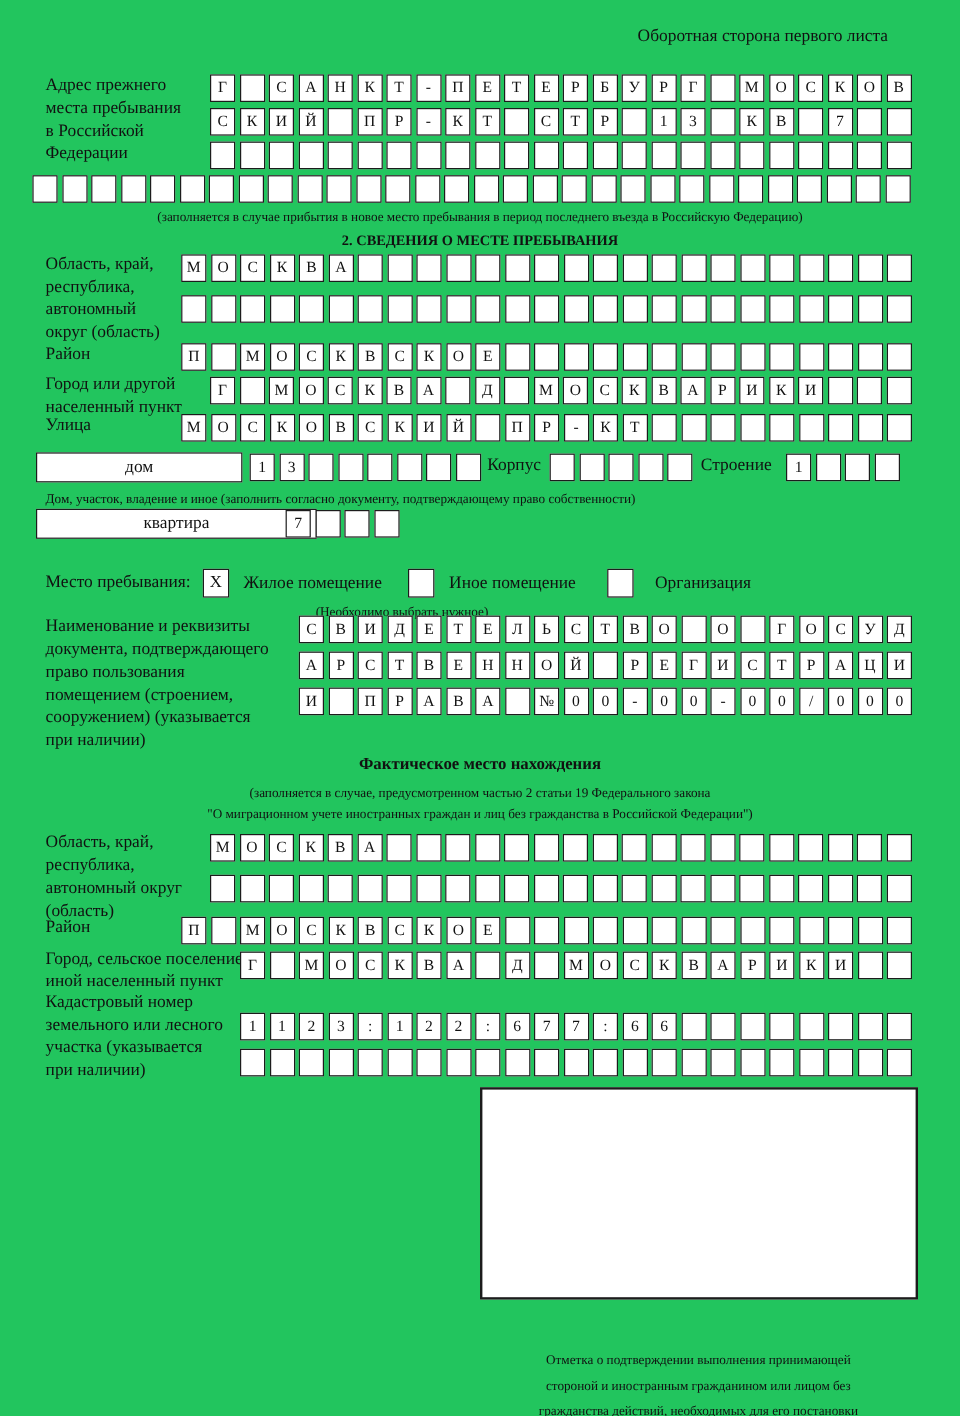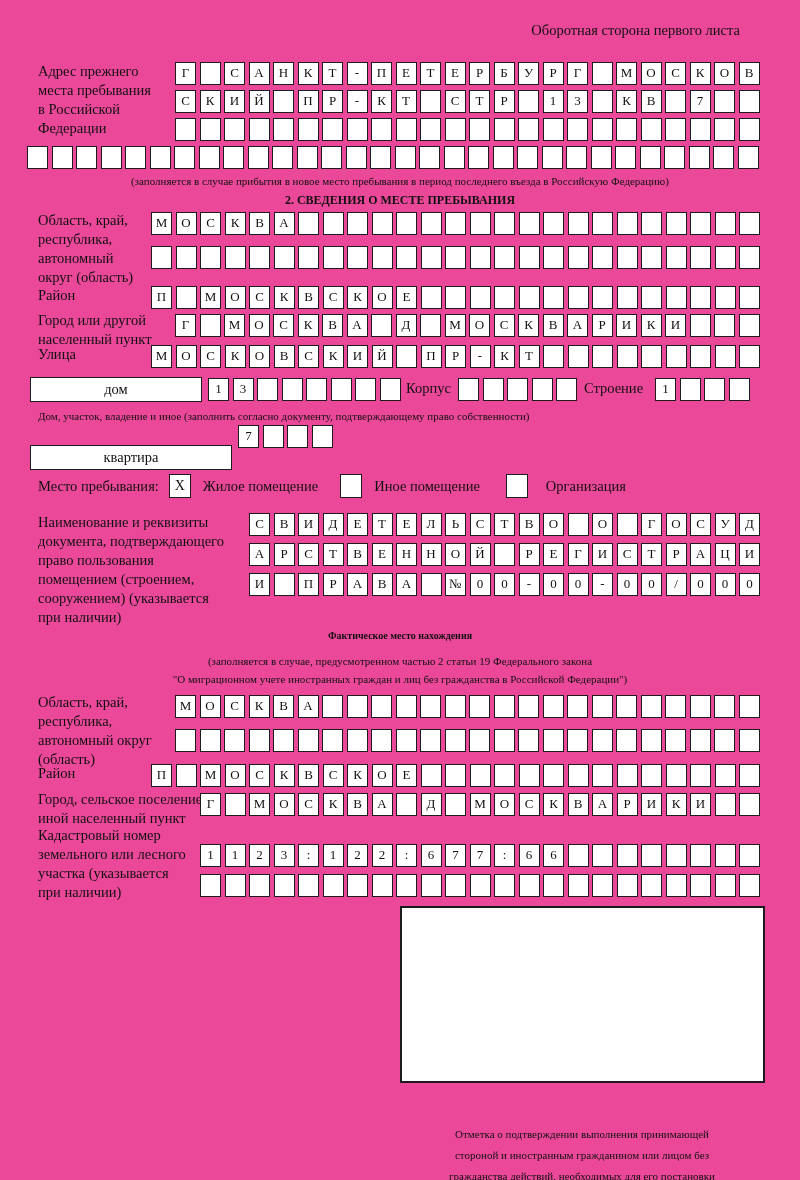--- a/index.html
+++ b/index.html
@@ -1,17 +1,17 @@
 <!DOCTYPE html>
 <html><head>
 <meta charset="utf-8">
 <style>
   html,body{margin:0;padding:0;background:#fff;}
   #page{
-    position:relative;width:800px;height:1180px;background:#ec4899;
+    position:relative;width:800px;height:1180px;background:#22c55e;
     font-family:"Liberation Serif","DejaVu Serif",serif;color:#111;
     overflow:hidden;
   }
   .abs{position:absolute;}
   .lbl{font-size:14.5px;line-height:19px;white-space:pre-line;}
   .hint{font-size:11px;line-height:17px;}
   .title{font-weight:bold;font-size:12px;}
   .center{left:0;right:0;text-align:center;}
   .cellrow{display:flex;gap:3.5px;}
   .cell{
@@ -326,37 +326,38 @@
     </div>
   <div class="abs lbl" style="top:379px;left:584px;">Строение</div>
   <div class="abs cellrow" style="top:378px;left:655px;">
       <span class="cell">1</span>
       <span class="cell"></span>
       <span class="cell"></span>
       <span class="cell"></span>
     </div>
   <div class="abs hint" style="top:408px;left:38px;">Дом, участок, владение и иное (заполнить согласно документу, подтверждающему право собственности)</div>
 
-  <div class="abs bigbox" style="top:424px;left:30px;width:202px;margin-top:21px;">квартира</div>
+  <div class="abs bigbox" style="top:424px;left:30px;width:234px;">квартира</div>
   <div class="abs cellrow" style="top:425px;left:238px;">
       <span class="cell">7</span>
       <span class="cell"></span>
       <span class="cell"></span>
       <span class="cell"></span>
     </div>
 
   <div class="abs" style="top:474px;left:38px;width:730px;">
     <span class="optlbl">Место пребывания:</span>
     <span class="chk" style="margin-left:6px;">X</span>
     <span class="optlbl" style="margin-left:8px;">Жилое помещение</span>
     <span class="chk" style="margin-left:18px;"></span>
     <span class="optlbl" style="margin-left:8px;">Иное помещение</span>
     <span class="chk" style="margin-left:22px;"></span>
     <span class="optlbl" style="margin-left:14px;">Организация</span>
   </div>
+  <div class="abs hint" style="top:502px;left:150px;width:370px;text-align:center;">(Необходимо выбрать нужное)</div>
 
   <div class="abs lbl" style="top:513px;left:38px;width:210px;">Наименование и реквизиты
 документа, подтверждающего
 право пользования
 помещением (строением,
 сооружением) (указывается
 при наличии)</div>
   <div class="abs cellrow" style="top:513px;left:249px;">
       <span class="cell">С</span>
       <span class="cell">В</span>
@@ -420,21 +421,21 @@
       <span class="cell">0</span>
       <span class="cell">-</span>
       <span class="cell">0</span>
       <span class="cell">0</span>
       <span class="cell">/</span>
       <span class="cell">0</span>
       <span class="cell">0</span>
       <span class="cell">0</span>
     </div>
 
-  <div class="abs title center" style="top:630px;font-size:10px;">Фактическое место нахождения</div>
+  <div class="abs title center" style="top:630px;font-size:14px;">Фактическое место нахождения</div>
   <div class="abs hint center" style="top:653px;">(заполняется в случае, предусмотренном частью 2 статьи 19 Федерального закона</div>
   <div class="abs hint center" style="top:671px;">"О миграционном учете иностранных граждан и лиц без гражданства в Российской Федерации")</div>
 
   <div class="abs lbl" style="top:693px;left:38px;width:140px;">Область, край,
 республика,
 автономный округ
 (область)</div>
   <div class="abs cellrow" style="top:695px;left:175px;">
       <span class="cell">М</span>
       <span class="cell">О</span>

